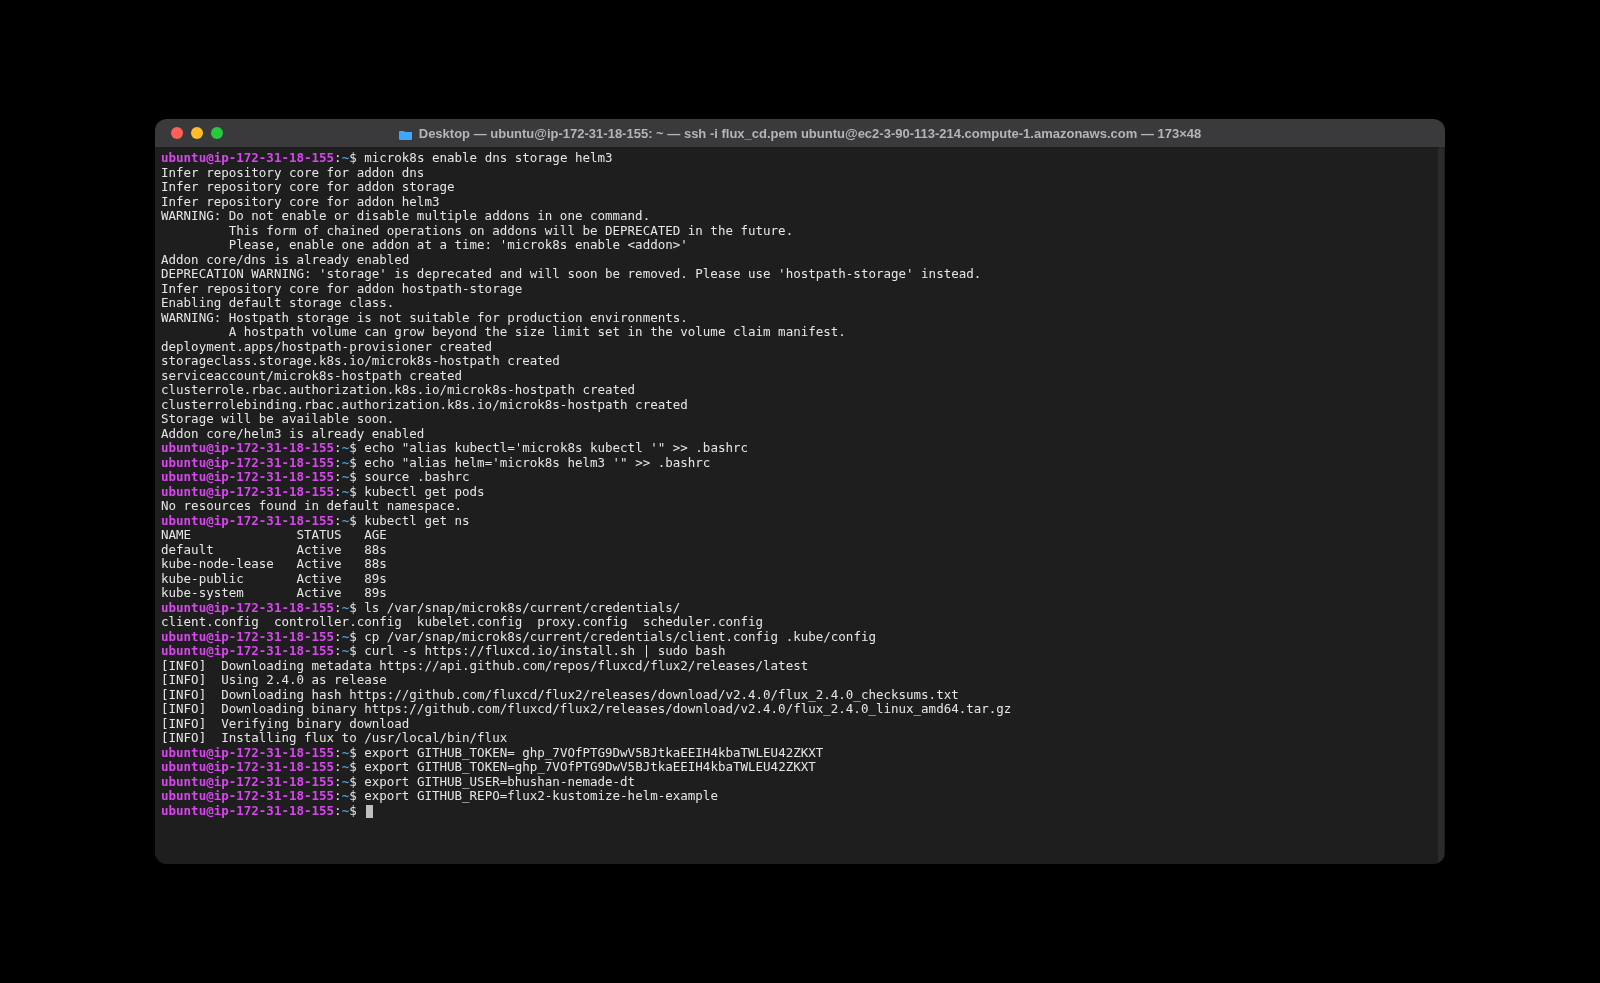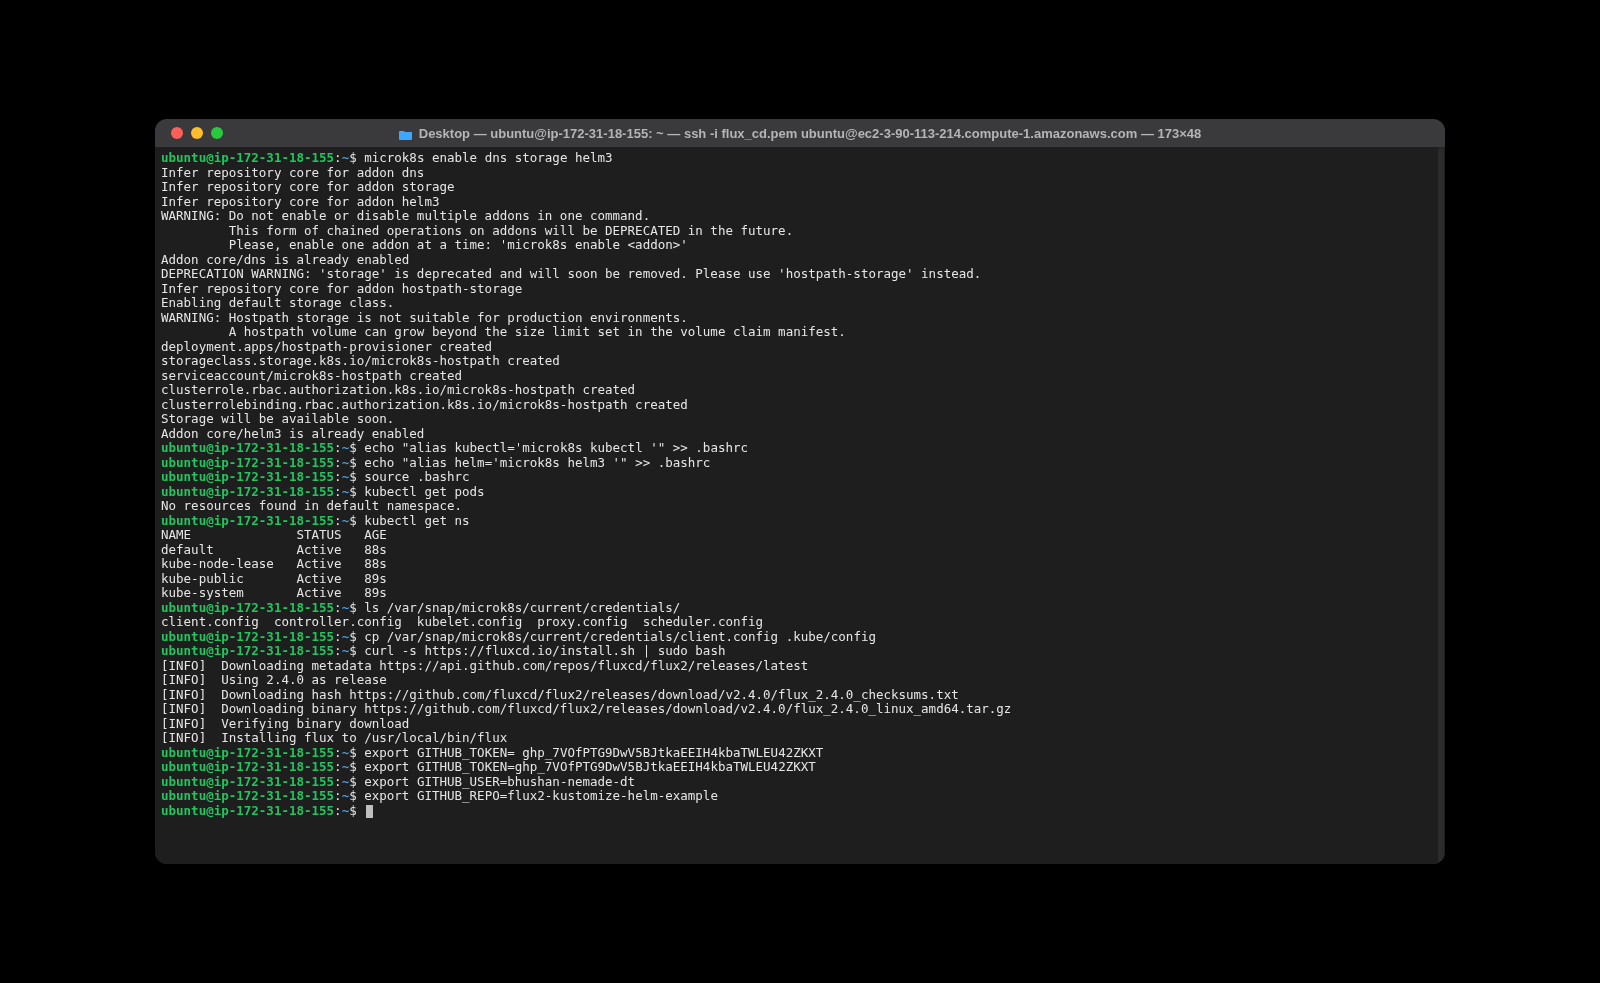--- a/index.html
+++ b/index.html
@@ -73,21 +73,21 @@
     overflow: hidden;
     position: relative;
   }
   .terminal-content {
     font-family: "Menlo", "Consolas", monospace;
     font-size: 12.5px;
     line-height: 14.5px;
     color: #e6e6e6;
     white-space: pre;
   }
-  .prompt { color: #22c55e; font-weight: bold; }
+  .prompt { color: #d946ef; font-weight: bold; }
   .tilde  { color: #4a9fe0; font-weight: bold; }
   .cmd    { color: #e6e6e6; }
   .cursor {
     display: inline-block;
     width: 7px;
     height: 13px;
     background: #bfbfbf;
     vertical-align: text-bottom;
     margin-left: 2px;
   }

